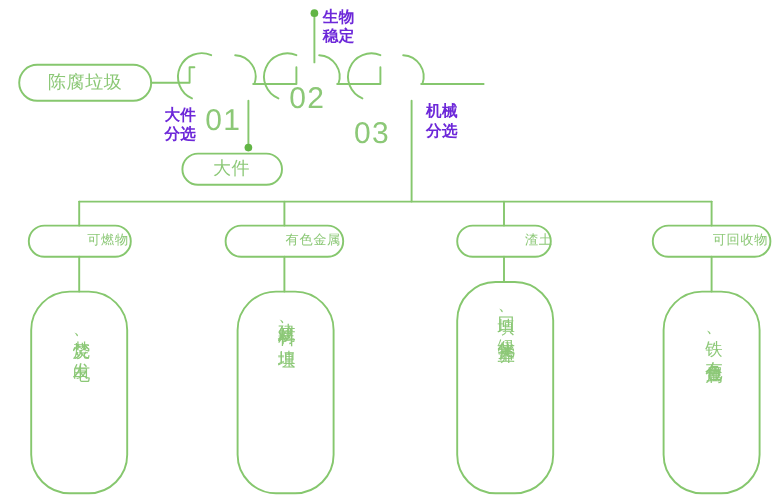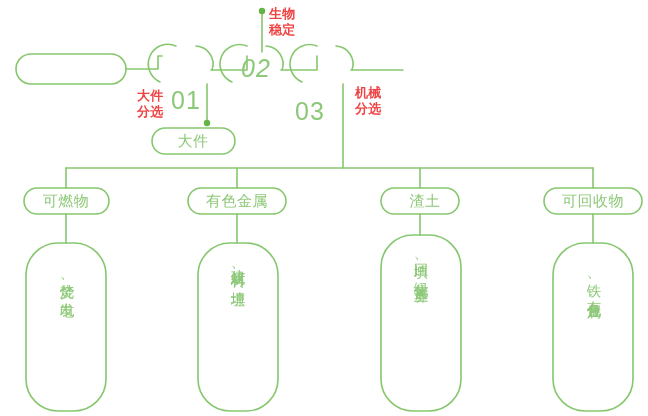--- a/index.html
+++ b/index.html
@@ -33,25 +33,26 @@
   }
   
   .pill-text {
     color: #8CC877;
     font-size: 15px;
     letter-spacing: 0.5px;
     text-align: center;
     transform: translate(-50%, -50%);
   }
   .pill-text.small {
-    font-size: 15px;
+    font-size: 11px;
+    margin-left: 24px;
   }
   
   .note-text {
-    color: #ef4444;
+    color: #6d28d9;
     font-size: 13px;
     font-weight: 700;
     line-height: 1.25;
     letter-spacing: 0.3px;
   }
   
   .step-num {
     color: #8CC877;
     font-size: 25px;
     font-weight: 300;
@@ -121,23 +122,24 @@
     <path d="M237 214 V243" fill="none" stroke="#86C76E" stroke-width="1.6" stroke-linecap="round"></path>
     <path d="M420 214 V235" fill="none" stroke="#86C76E" stroke-width="1.6" stroke-linecap="round"></path>
     <path d="M593 214 V243" fill="none" stroke="#86C76E" stroke-width="1.6" stroke-linecap="round"></path>
 
     <rect x="26" y="243" width="80" height="168" rx="32" ry="32" fill="none" stroke="#86C76E" stroke-width="1.6"></rect>
     <rect x="198" y="243" width="80" height="168" rx="32" ry="32" fill="none" stroke="#86C76E" stroke-width="1.6"></rect>
     <rect x="381" y="235" width="80" height="176" rx="32" ry="32" fill="none" stroke="#86C76E" stroke-width="1.6"></rect>
     <rect x="553" y="243" width="80" height="168" rx="32" ry="32" fill="none" stroke="#86C76E" stroke-width="1.6"></rect>
   </svg>
 
+  <div class="lbl pill-text" style="left:71px; top:69px;">陈腐垃圾</div>
 
   <div class="lbl step-num" style="left:186px; top:69px;margin-top:32px;">01</div>
-  <div class="lbl step-num" style="left:256px; top:69px;font-style:italic;">02</div>
+  <div class="lbl step-num" style="left:256px; top:83px;">02</div>
   <div class="lbl step-num" style="left:310px; top:69px;margin-top:43px;">03</div>
 
   <div class="lbl note-text" style="left:137px; top:88px; text-align:left;">大件
 分选</div>
   <div class="lbl note-text" style="left:269px; top:6px; text-align:left;">生物
 稳定</div>
   <div class="lbl note-text" style="left:355px; top:85px; text-align:left;">机械
 分选</div>
 
   <div class="lbl pill-text" style="left:193px; top:141px;">大件</div>

